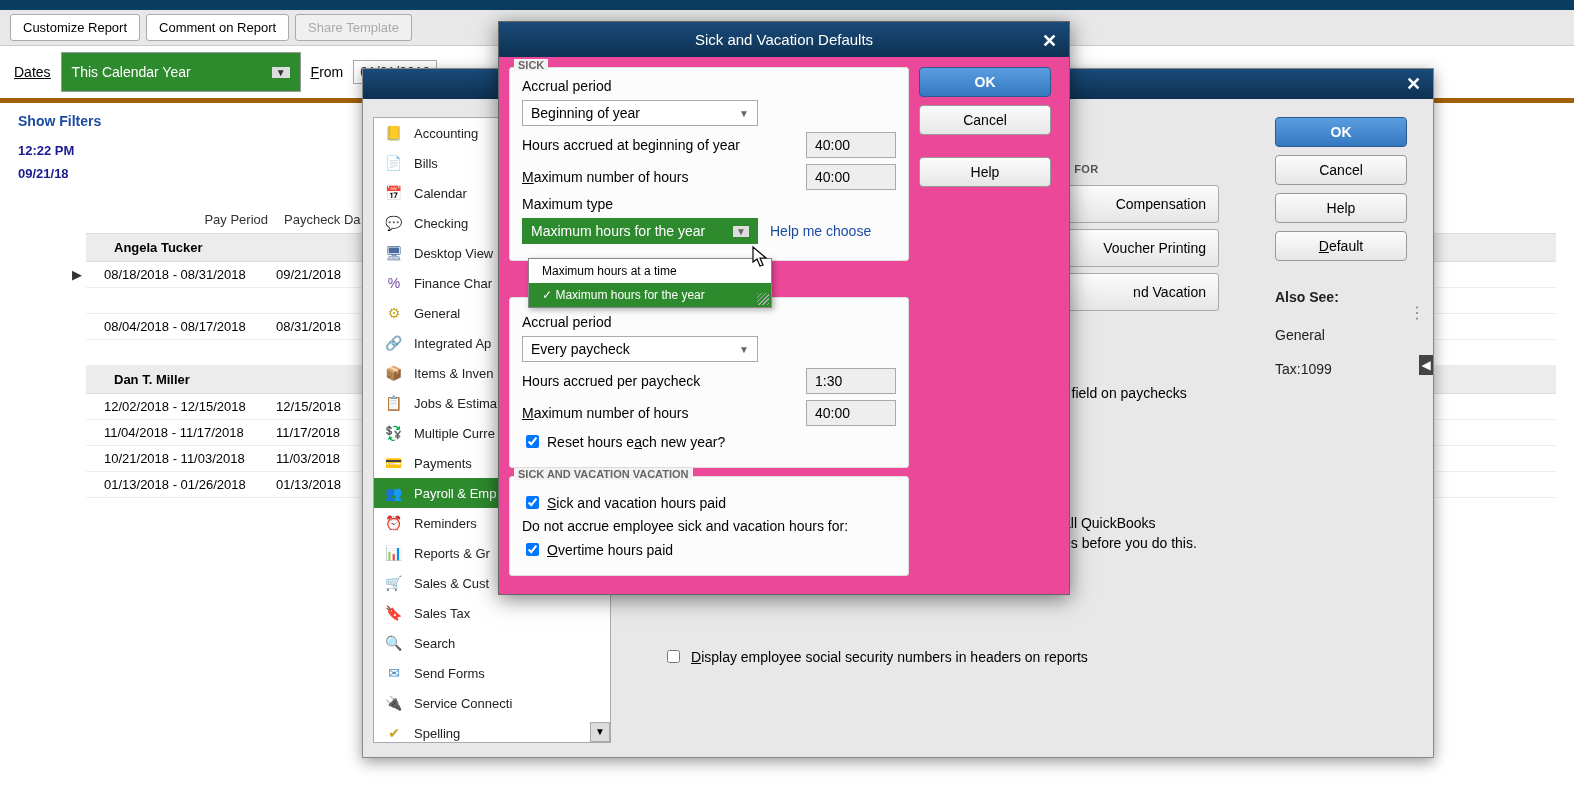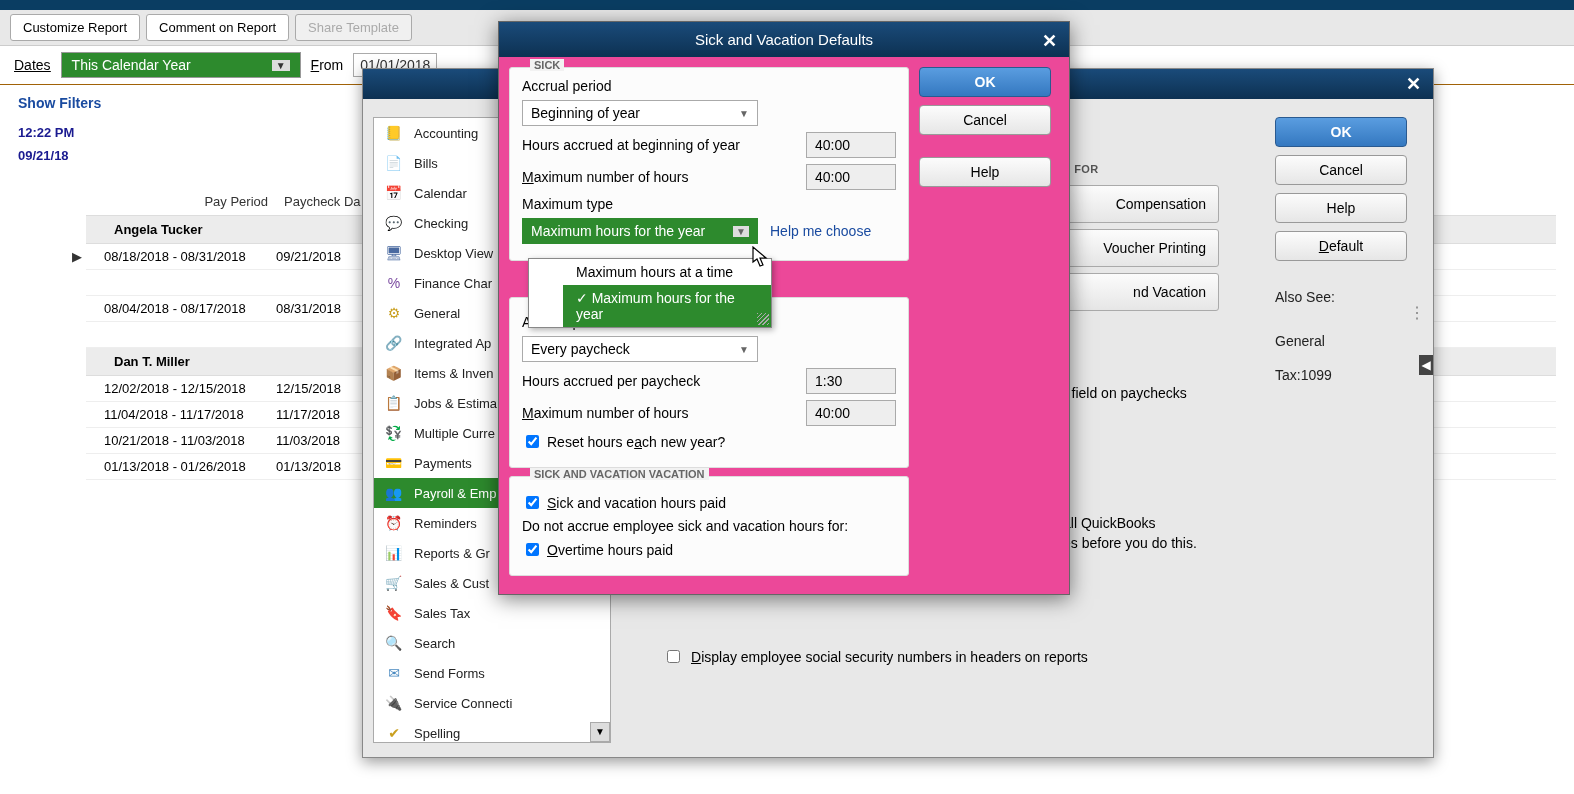--- a/index.html
+++ b/index.html
@@ -4,23 +4,23 @@
 <style>
   * { box-sizing: border-box; font-family: Arial, sans-serif; }
   body { margin: 0; padding: 0; background: #c6d4e5; width: 1574px; height: 794px; overflow: hidden; position: relative; }
   
   .top-dark-bar { background: #0a3d62; height: 10px; width: 100%; }
   
   .toolbar-row { background: #e8e8e8; padding: 4px 10px; display: flex; gap: 6px; border-bottom: 1px solid #ccc; }
   .tb-btn { background: #fff; border: 1px solid #aaa; border-radius: 3px; padding: 5px 12px; font-size: 13px; cursor: pointer; }
   .tb-btn.disabled { color: #aaa; background: #f0f0f0; }
   
-  .dates-row { background: #fff; padding: 6px 14px; display: flex; align-items: center; gap: 10px; border-bottom: 1px solid #a16207; font-size: 14px; }
+  .dates-row { background: #fff; padding: 6px 14px; display: flex; align-items: center; gap: 10px; border-bottom: 5px solid #a16207; font-size: 14px; }
   .dates-label { text-decoration: underline; }
-  .date-select { background: #2d8a2d; color: #fff; padding: 4px 10px; border: 1px solid #999; width: 240px; display: flex; justify-content: space-between; align-items: center; }
+  .date-select { background: #2d8a2d; color: #fff; padding: 11px 10px; border: 1px solid #999; width: 240px; display: flex; justify-content: space-between; align-items: center; }
   .date-select .tri { font-size: 10px; color: #333; background: #ddd; padding: 0 4px; }
   .date-textfield { border: 1px solid #aaa; padding: 3px 6px; font-size: 14px; color: #333; }
   
   .report-body { background: #fff; margin: 0; padding: 10px 18px; position: relative; height: 720px; }
   .show-filters { color: #1a4ba0; font-weight: bold; font-size: 14px; margin-bottom: 10px; }
   .ts { color: #1a1a90; font-weight: bold; font-size: 13px; line-height: 1.8; }
   
   .report-table { margin-top: 20px; font-size: 13px; }
   .report-head { display: flex; border-bottom: 1px solid #ddd; }
   .report-head div { padding: 6px 8px; font-weight: normal; color: #333; }
@@ -40,49 +40,49 @@
   .sidebar { position: absolute; top: 48px; left: 10px; width: 238px; height: 626px; background: #fff; border: 1px solid #aaa; overflow: hidden; }
   .sidebar-item { display: flex; align-items: center; gap: 10px; padding: 5px 10px; font-size: 13px; color: #222; cursor: pointer; }
   .sidebar-item.active { background: #2d8a2d; color: #fff; }
   .sidebar-icon { width: 20px; height: 20px; display: inline-flex; align-items: center; justify-content: center; font-size: 14px; }
   .sb-scroll-btn { position: absolute; bottom: 0; right: 0; width: 20px; height: 20px; background: #ddd; border: 1px solid #aaa; text-align: center; font-size: 10px; line-height: 18px; }
   
   .modal-lg-right { position: absolute; top: 48px; right: 14px; width: 144px; }
   .btn { background: linear-gradient(#fcfcfc,#e6e6e6); border: 1px solid #999; border-radius: 4px; padding: 6px 0; font-size: 14px; width: 132px; margin-bottom: 8px; cursor: pointer; text-align: center; }
   .btn.primary { background: linear-gradient(#5a9de0,#3478c0); color: #fff; border-color: #2a5a90; font-weight: bold; }
   .section-right { margin-top: 28px; font-size: 14px; color: #222; }
-  .section-right .head { font-weight: normal; margin-bottom: 28px; }
+  .section-right .head { font-weight: bold; margin-bottom: 22px; }
   .section-right .link { margin-bottom: 18px; }
   .mid-s-head { font-size: 11px; color: #555; font-weight: bold; letter-spacing: 0.4px; }
   .mid-btn-list { position: absolute; top: 108px; right: 20px; width: 170px; }
   .mid-btn { background: linear-gradient(#fcfcfc,#e6e6e6); border: 1px solid #aaa; border-radius: 3px; padding: 10px 12px; font-size: 14px; margin-bottom: 6px; cursor: pointer; text-align: right; }
   .mid-text { position: absolute; top: 316px; left: 700px; width: 180px; font-size: 14px; }
   .mid-text2 { position: absolute; top: 445px; left: 700px; width: 180px; font-size: 14px; line-height: 1.4; }
   .emp-def-btn { position: absolute; top: 506px; left: 680px; }
   .chk-row { position: absolute; top: 578px; left: 300px; font-size: 14px; display: flex; align-items: center; gap: 8px; }
   
   
   .modal-sv { position: absolute; top: 21px; left: 498px; width: 572px; background: #ec4899; border: 1px solid #666; box-shadow: 0 4px 20px rgba(0,0,0,0.5); z-index: 10; }
   .modal-sv-title { background: linear-gradient(#1a4b7a, #0d3152); color: #fff; padding: 9px 14px; font-size: 15px; text-align: center; position: relative; }
   .modal-sv-title .close-x { position: absolute; right: 12px; top: 8px; }
   .sv-body { display: flex; padding: 10px; gap: 10px; }
   .sv-left { flex: 1; background: transparent; }
   .sv-right { width: 140px; }
   .sv-group { background: #fcfcfc; border: 1px solid #ddd; border-radius: 3px; padding: 10px 12px; margin-bottom: 8px; position: relative; }
-  .sv-group-title { position: absolute; top: -9px; left: 20px; background: #f2f2f2; padding: 0 4px; font-size: 11px; color: #666; font-weight: bold; }
+  .sv-group-title { position: absolute; top: -9px; left: 4px; background: #f2f2f2; padding: 0 4px; font-size: 11px; color: #666; font-weight: bold; }
   .sv-row { display: flex; align-items: center; margin: 6px 0; font-size: 14px; }
   .sv-label { flex: 1; }
   .sv-input { width: 90px; border: 1px solid #aaa; background: #eee; padding: 4px 8px; font-size: 14px; text-align: left; }
   .sv-select { border: 1px solid #aaa; background: #fff; padding: 4px 8px; font-size: 14px; width: 236px; display: flex; justify-content: space-between; align-items: center; cursor: pointer; }
   .sv-select.green { background: #2d8a2d; color: #fff; border-color: #2d8a2d; }
   .sv-select .tri { font-size: 10px; color: #666; }
   .sv-select.green .tri { color: #fff; background: #ddd; color: #666; padding: 0 3px; }
   .help-link { color: #1a4ba0; font-size: 14px; margin-left: 12px; cursor: pointer; }
   .sv-dropdown { position: absolute; top: 190px; left: 18px; width: 244px; background: #fff; border: 1px solid #888; z-index: 20; box-shadow: 2px 2px 6px rgba(0,0,0,0.3); }
-  .sv-dd-item { padding: 5px 13px; font-size: 14px; cursor: pointer; margin-left: 34px; }
+  .sv-dd-item { padding: 5px 13px; font-size: 12px; cursor: pointer; }
   .sv-dd-item.sel { background: #2d8a2d; color: #fff; }
   .sv-dd-item.sel::before { content: "✓ "; }
   .sv-check { margin-right: 8px; }
   .cursor { position: absolute; top: 246px; left: 752px; z-index: 30; font-size: 18px; pointer-events: none; }
   
   .resize-grip { position: absolute; bottom: 2px; right: 2px; width: 12px; height: 12px; background: repeating-linear-gradient(135deg, #aaa, #aaa 1px, transparent 1px, transparent 3px); }
   
   .right-caret { position: absolute; right: 0; top: 286px; width: 14px; height: 20px; background: #444; color: #fff; display: flex; align-items: center; justify-content: center; font-size: 12px; }
   .three-dots { position: absolute; right: 8px; top: 234px; color: #888; font-size: 16px; }
 </style>

